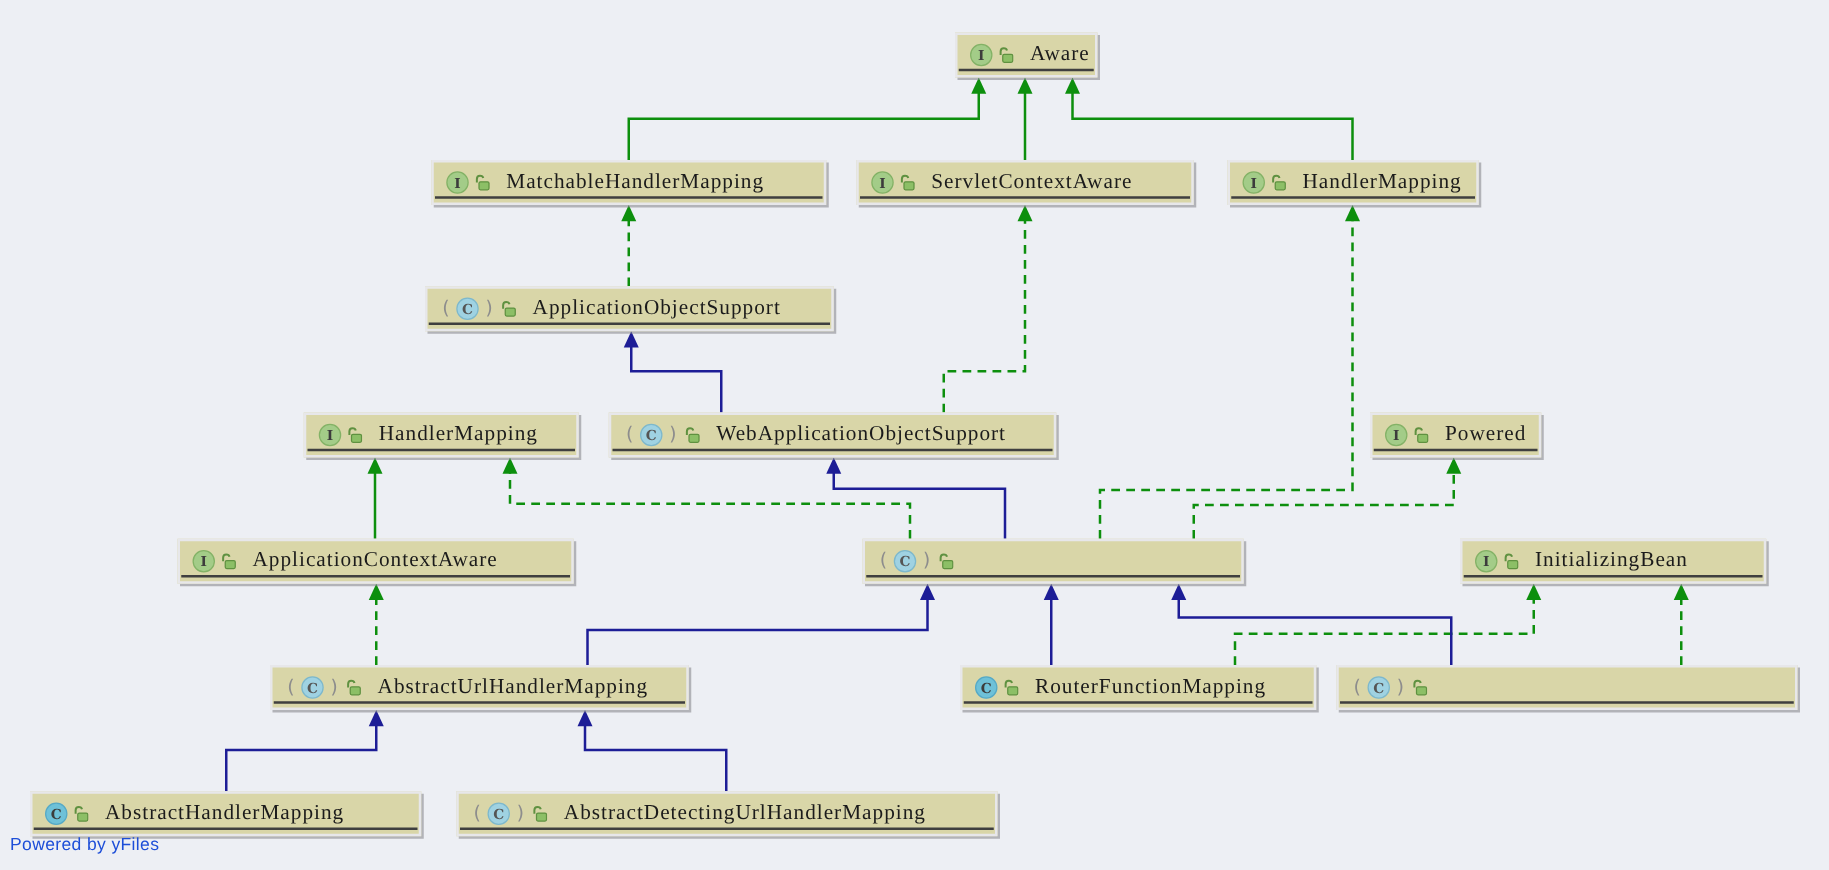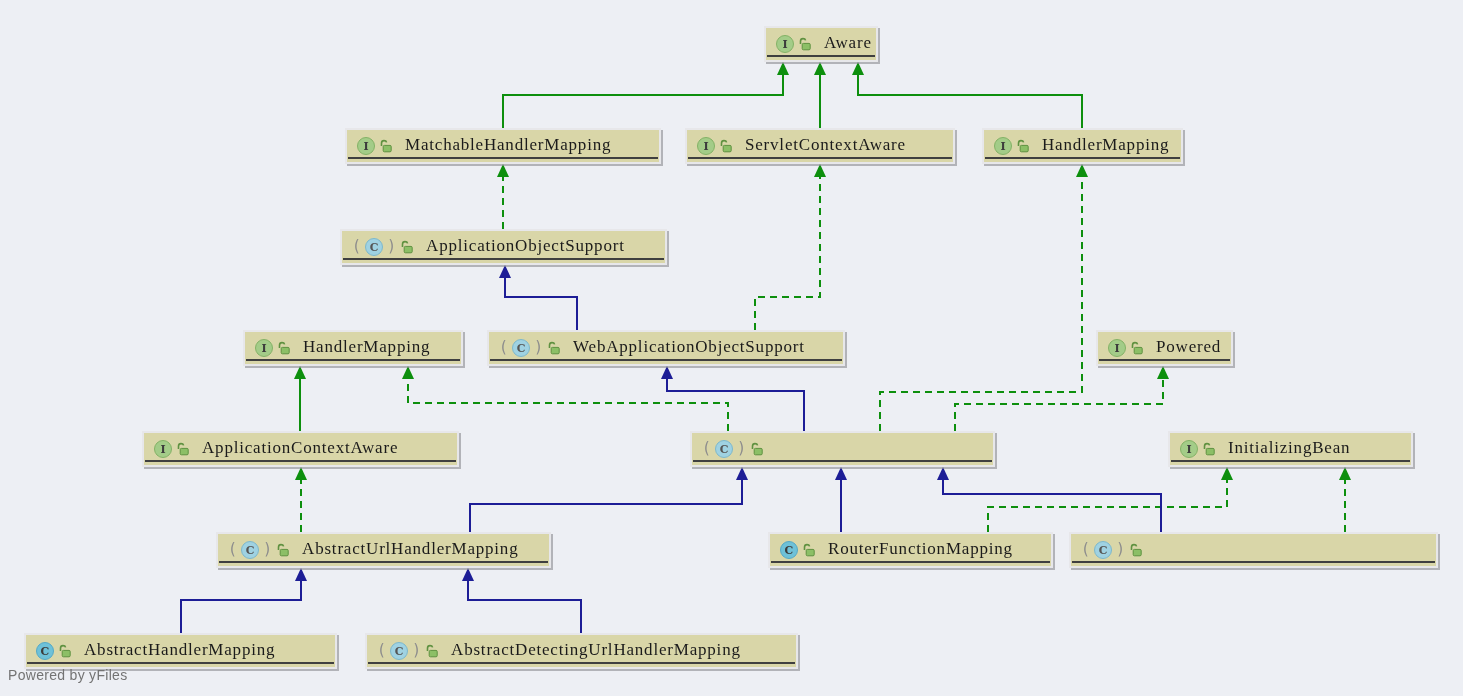--- a/index.html
+++ b/index.html
@@ -34,21 +34,21 @@
     font-size:11px; font-weight:bold; color:#3c3c3c;
   }
   .circ.iface { background:#a3cc88; border:1px solid #83b266; }
   .circ.cls   { background:#6ec1d8; border:1px solid #55a9c6; }
   .abstract .circ.cls { background:#9fd2e2; border:1px solid #7db8cc; color:#555; }
   .paren { color:#8d8d8d; font-size:15px; font-family:"DejaVu Sans Mono",monospace; position:relative; top:-1px; }
   .lock-icon { display:inline-flex; position:relative; top:0px; }
   .watermark {
     position:absolute; left:8px; top:667px;
     font-family:"Liberation Sans","DejaVu Sans",sans-serif;
-    font-size:14px; color:#737373; letter-spacing:.3px;
+    font-size:14px; color:#1d4ed8; letter-spacing:.3px;
   }
 </style>
 </head>
 <body>
 
 <div class="canvas">
   <svg class="edge-layer">
       <polyline points="503,128 503,95 783,95 783,73" fill="none" stroke="#0d8f0d" stroke-width="2"></polyline>
       <polygon points="783,62 777,75 789,75" fill="#0d8f0d"></polygon>
       <polyline points="820,128 820,73" fill="none" stroke="#0d8f0d" stroke-width="2"></polyline>

